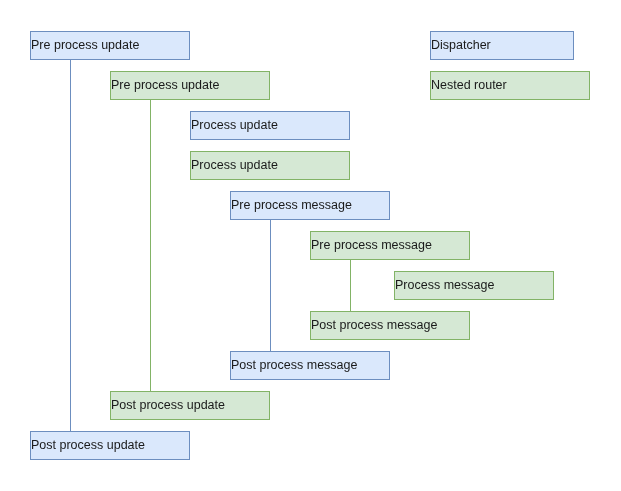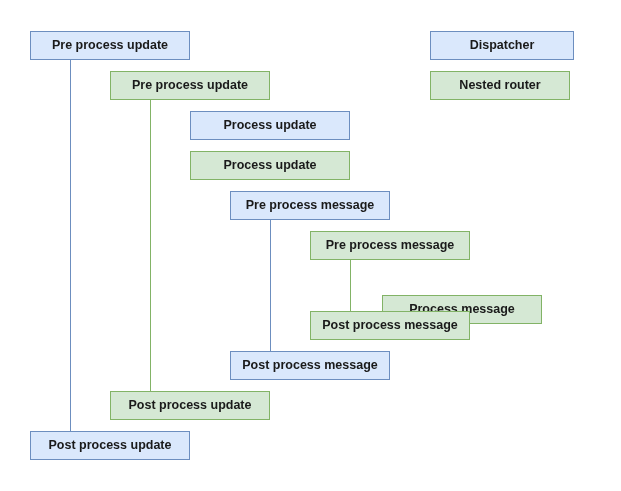--- a/index.html
+++ b/index.html
@@ -15,30 +15,29 @@
     width: 621px;
     height: 491px;
     background: #ffffff;
     overflow: hidden;
   }
   .node {
     position: absolute;
     box-sizing: border-box;
     display: flex;
     align-items: center;
-    justify-content: center;
+    justify-content: flex-start;
     font-size: 12.5px;
     line-height: 1.2;
     color: #1a1a1a;
     text-align: center;
     border-width: 1px;
     border-style: solid;
     white-space: nowrap;
     z-index: 2;
-    font-weight: bold;
   }
   .node.dispatcher {
     background: #dae8fc;
     border-color: #6c8ebf;
   }
   .node.nested {
     background: #d5e8d4;
     border-color: #82b366;
   }
   .edge {
@@ -77,37 +76,37 @@
       </div>
       <div class="node nested" style="left: 190px; top: 151px; width: 160px; height: 29px;">
         <span>Process update</span>
       </div>
       <div class="node dispatcher" style="left: 230px; top: 191px; width: 160px; height: 29px;">
         <span>Pre process message</span>
       </div>
       <div class="node nested" style="left: 310px; top: 231px; width: 160px; height: 29px;">
         <span>Pre process message</span>
       </div>
-      <div class="node nested" style="left: 382px; top: 271px; width: 160px; height: 29px; margin-top: 24px;">
+      <div class="node nested" style="left: 394px; top: 271px; width: 160px; height: 29px;">
         <span>Process message</span>
       </div>
       <div class="node nested" style="left: 310px; top: 311px; width: 160px; height: 29px;">
         <span>Post process message</span>
       </div>
       <div class="node dispatcher" style="left: 230px; top: 351px; width: 160px; height: 29px;">
         <span>Post process message</span>
       </div>
       <div class="node nested" style="left: 110px; top: 391px; width: 160px; height: 29px;">
         <span>Post process update</span>
       </div>
       <div class="node dispatcher" style="left: 30px; top: 431px; width: 160px; height: 29px;">
         <span>Post process update</span>
       </div>
     </div>
   <div id="legend-layer">
       <div class="node dispatcher" style="left: 430px; top: 31px; width: 144px; height: 29px;">
         <span>Dispatcher</span>
       </div>
-      <div class="node nested" style="left: 430px; top: 71px; width: 140px; height: 29px;">
+      <div class="node nested" style="left: 430px; top: 71px; width: 160px; height: 29px;">
         <span>Nested router</span>
       </div>
     </div>
 </div>
 
 </body></html>

